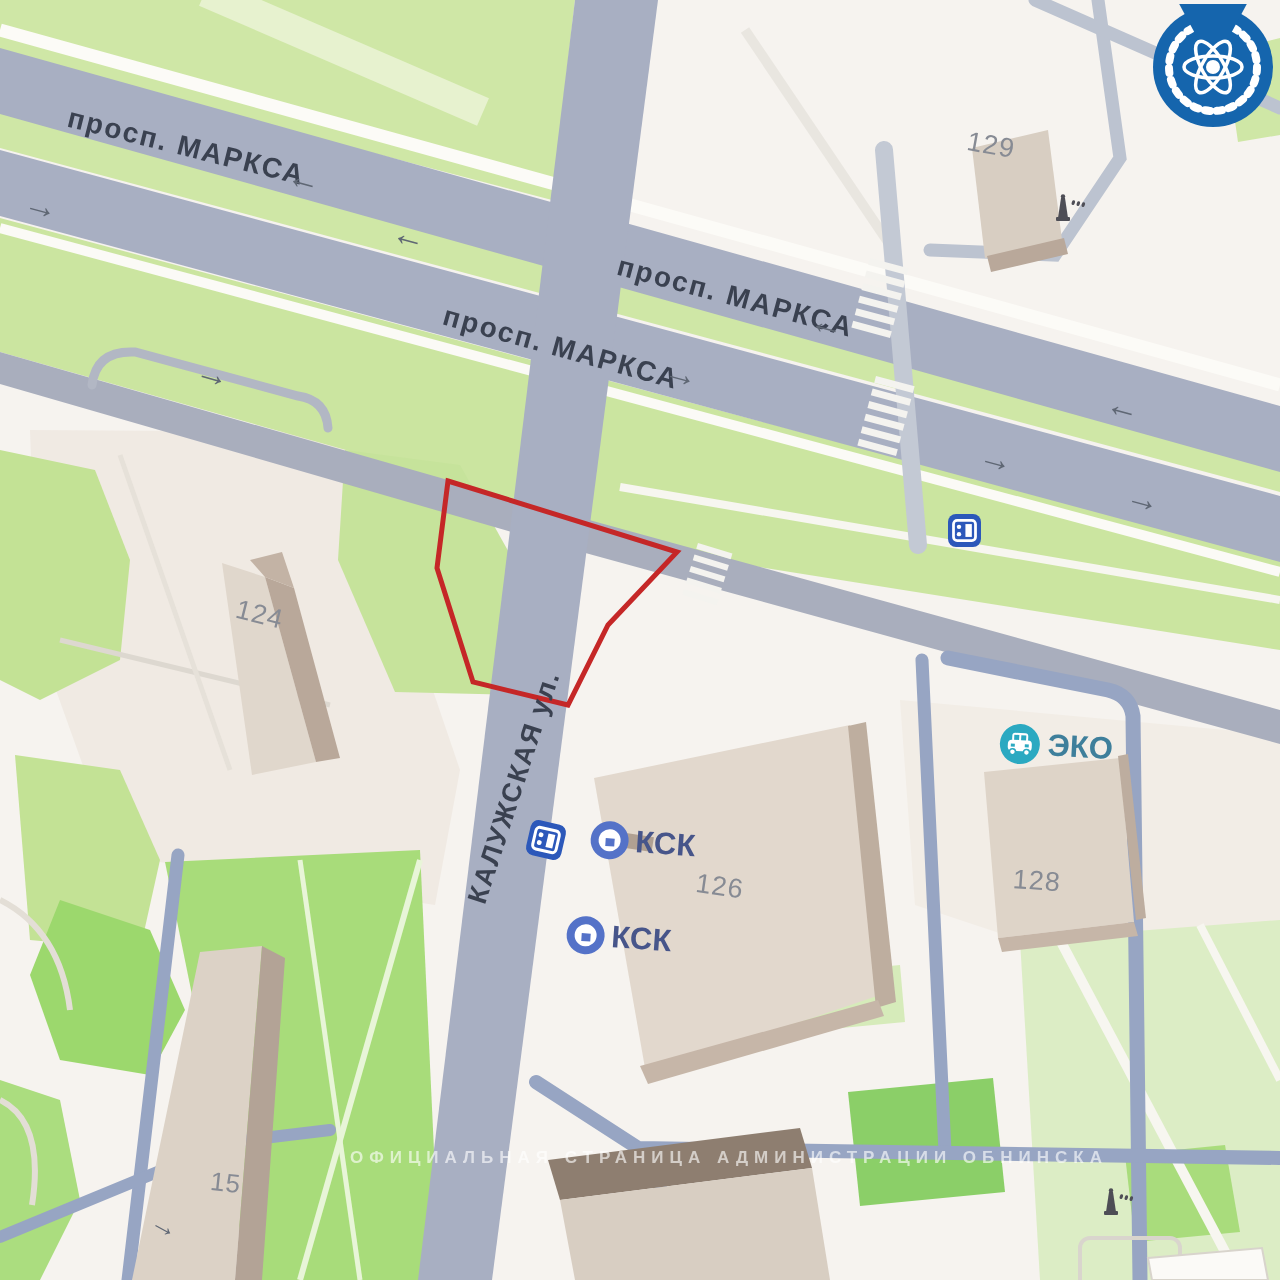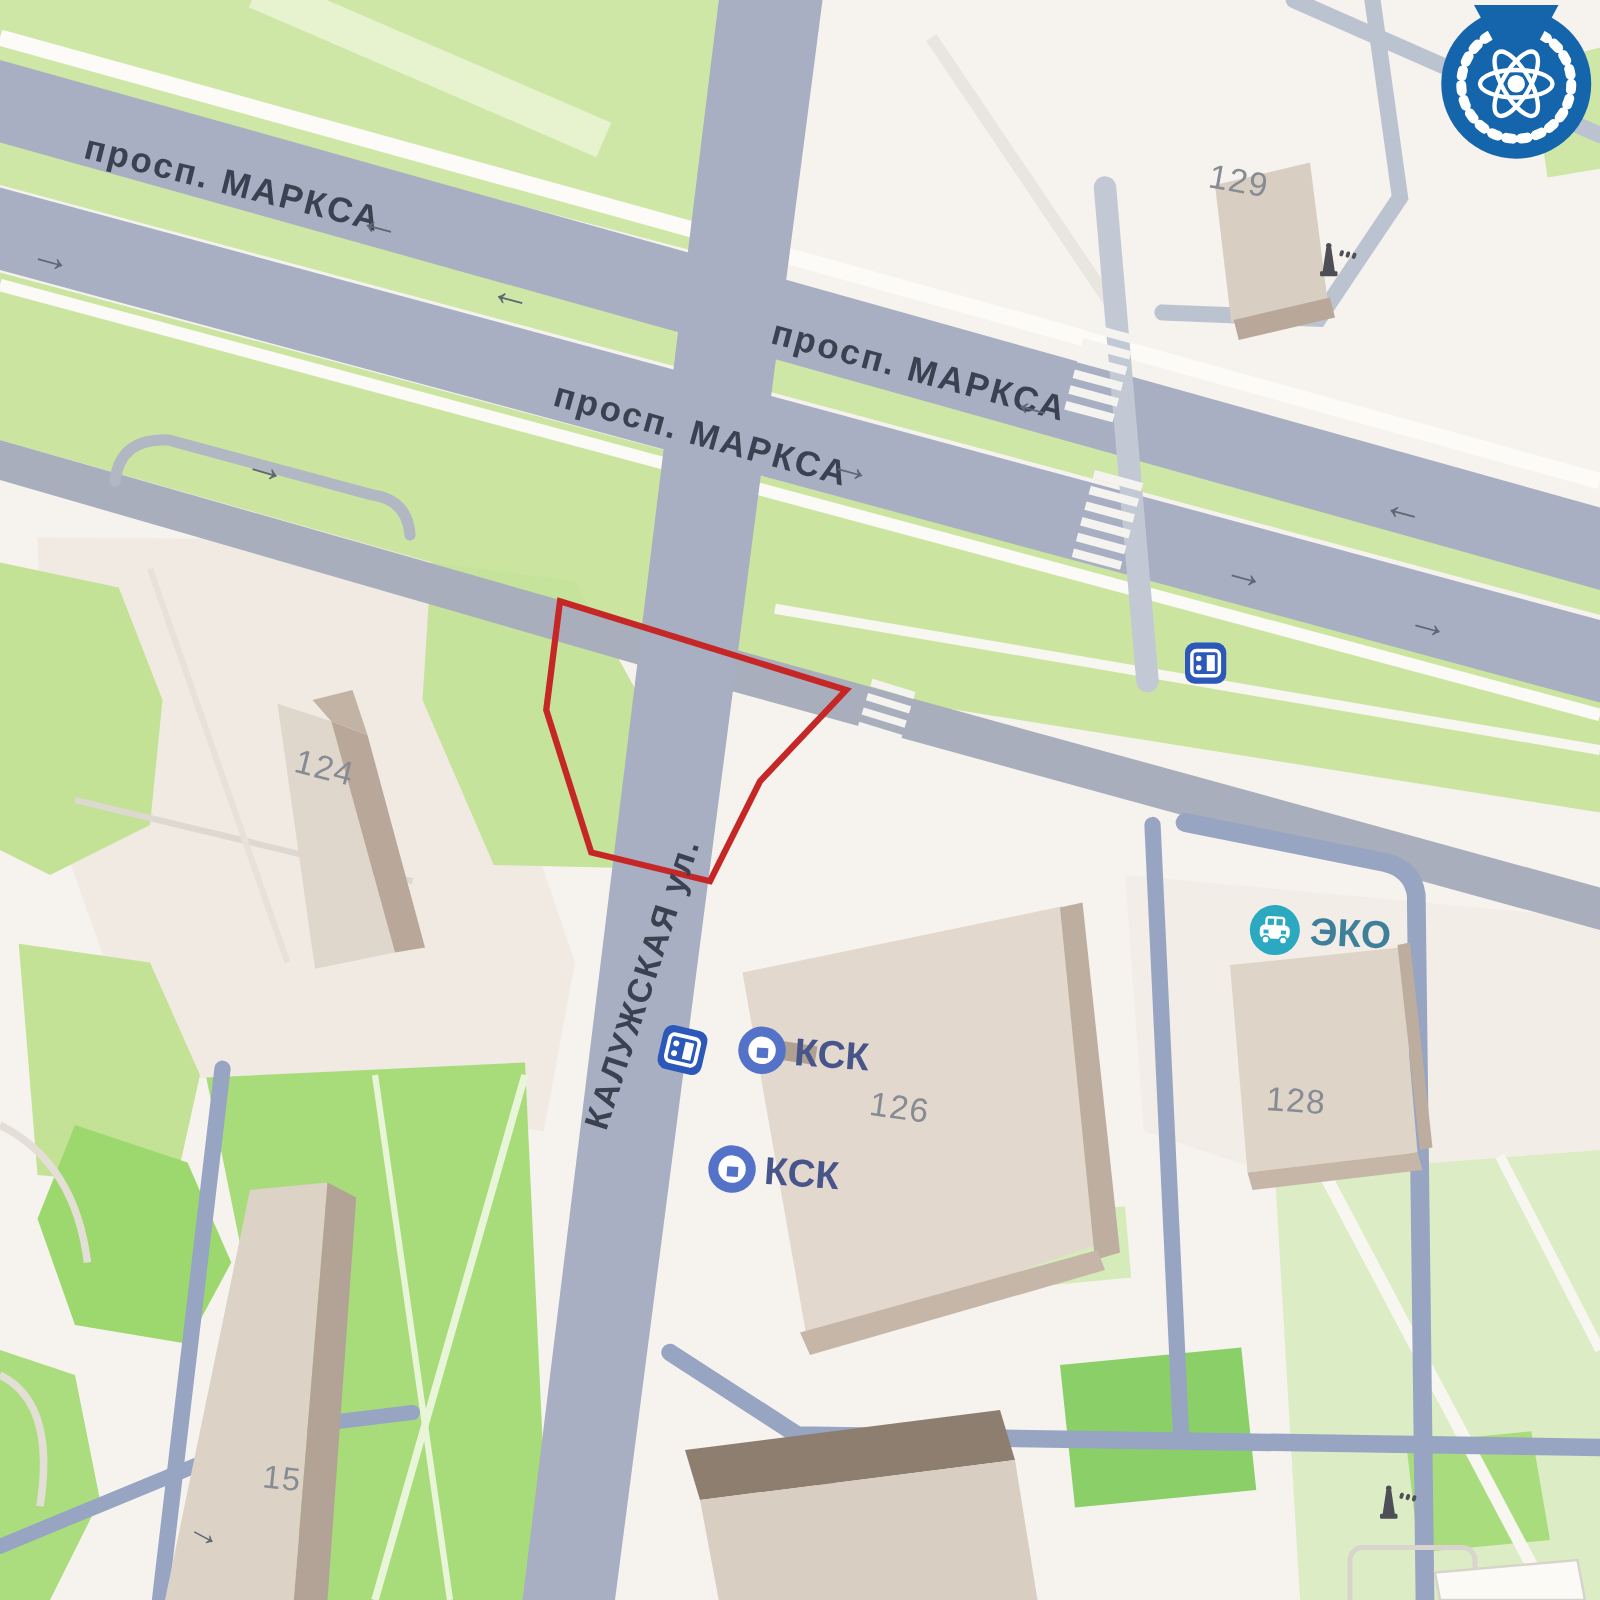--- a/index.html
+++ b/index.html
@@ -231,20 +231,21 @@
     <svg width="34" height="32" viewBox="0 0 34 32">
       <path d="M6,26 L9,6 L13,6 L16,26 Z" fill="#4e4e56"></path>
       <rect x="4" y="25" width="14" height="4" rx="1" fill="#4e4e56"></rect>
       <circle cx="11" cy="4.5" r="2.2" fill="#4e4e56"></circle>
       <rect x="20" y="8" width="3" height="5" rx="1.5" fill="#4e4e56" transform="rotate(18 21 10)"></rect>
       <rect x="25" y="9" width="3" height="5" rx="1.5" fill="#4e4e56" transform="rotate(18 26 11)"></rect>
       <rect x="30" y="10" width="3" height="5" rx="1.5" fill="#4e4e56" transform="rotate(18 31 12)"></rect>
     </svg>
   </div>
 
+  <div class="ov wm" style="left:350px;top:1148px;width:580px;">ОФИЦИАЛЬНАЯ СТРАНИЦА АДМИНИСТРАЦИИ ОБНИНСКА</div>
 
   <div class="ov" style="left:1150px;top:4px;">
     <svg width="126" height="126" viewBox="0 0 126 126">
       <circle cx="63" cy="63" r="60" fill="#1565ad"></circle>
       <circle cx="63" cy="63" r="44" fill="none" stroke="#ffffff" stroke-width="8" stroke-dasharray="5 7" stroke-linecap="round"></circle>
       <polygon points="63,63 26,-6 100,-6" fill="#1565ad"></polygon>
       <g stroke="#ffffff" stroke-width="3.5" fill="none">
         <ellipse cx="63" cy="63" rx="29" ry="11"></ellipse>
         <ellipse cx="63" cy="63" rx="29" ry="11" transform="rotate(60 63 63)"></ellipse>
         <ellipse cx="63" cy="63" rx="29" ry="11" transform="rotate(120 63 63)"></ellipse>

